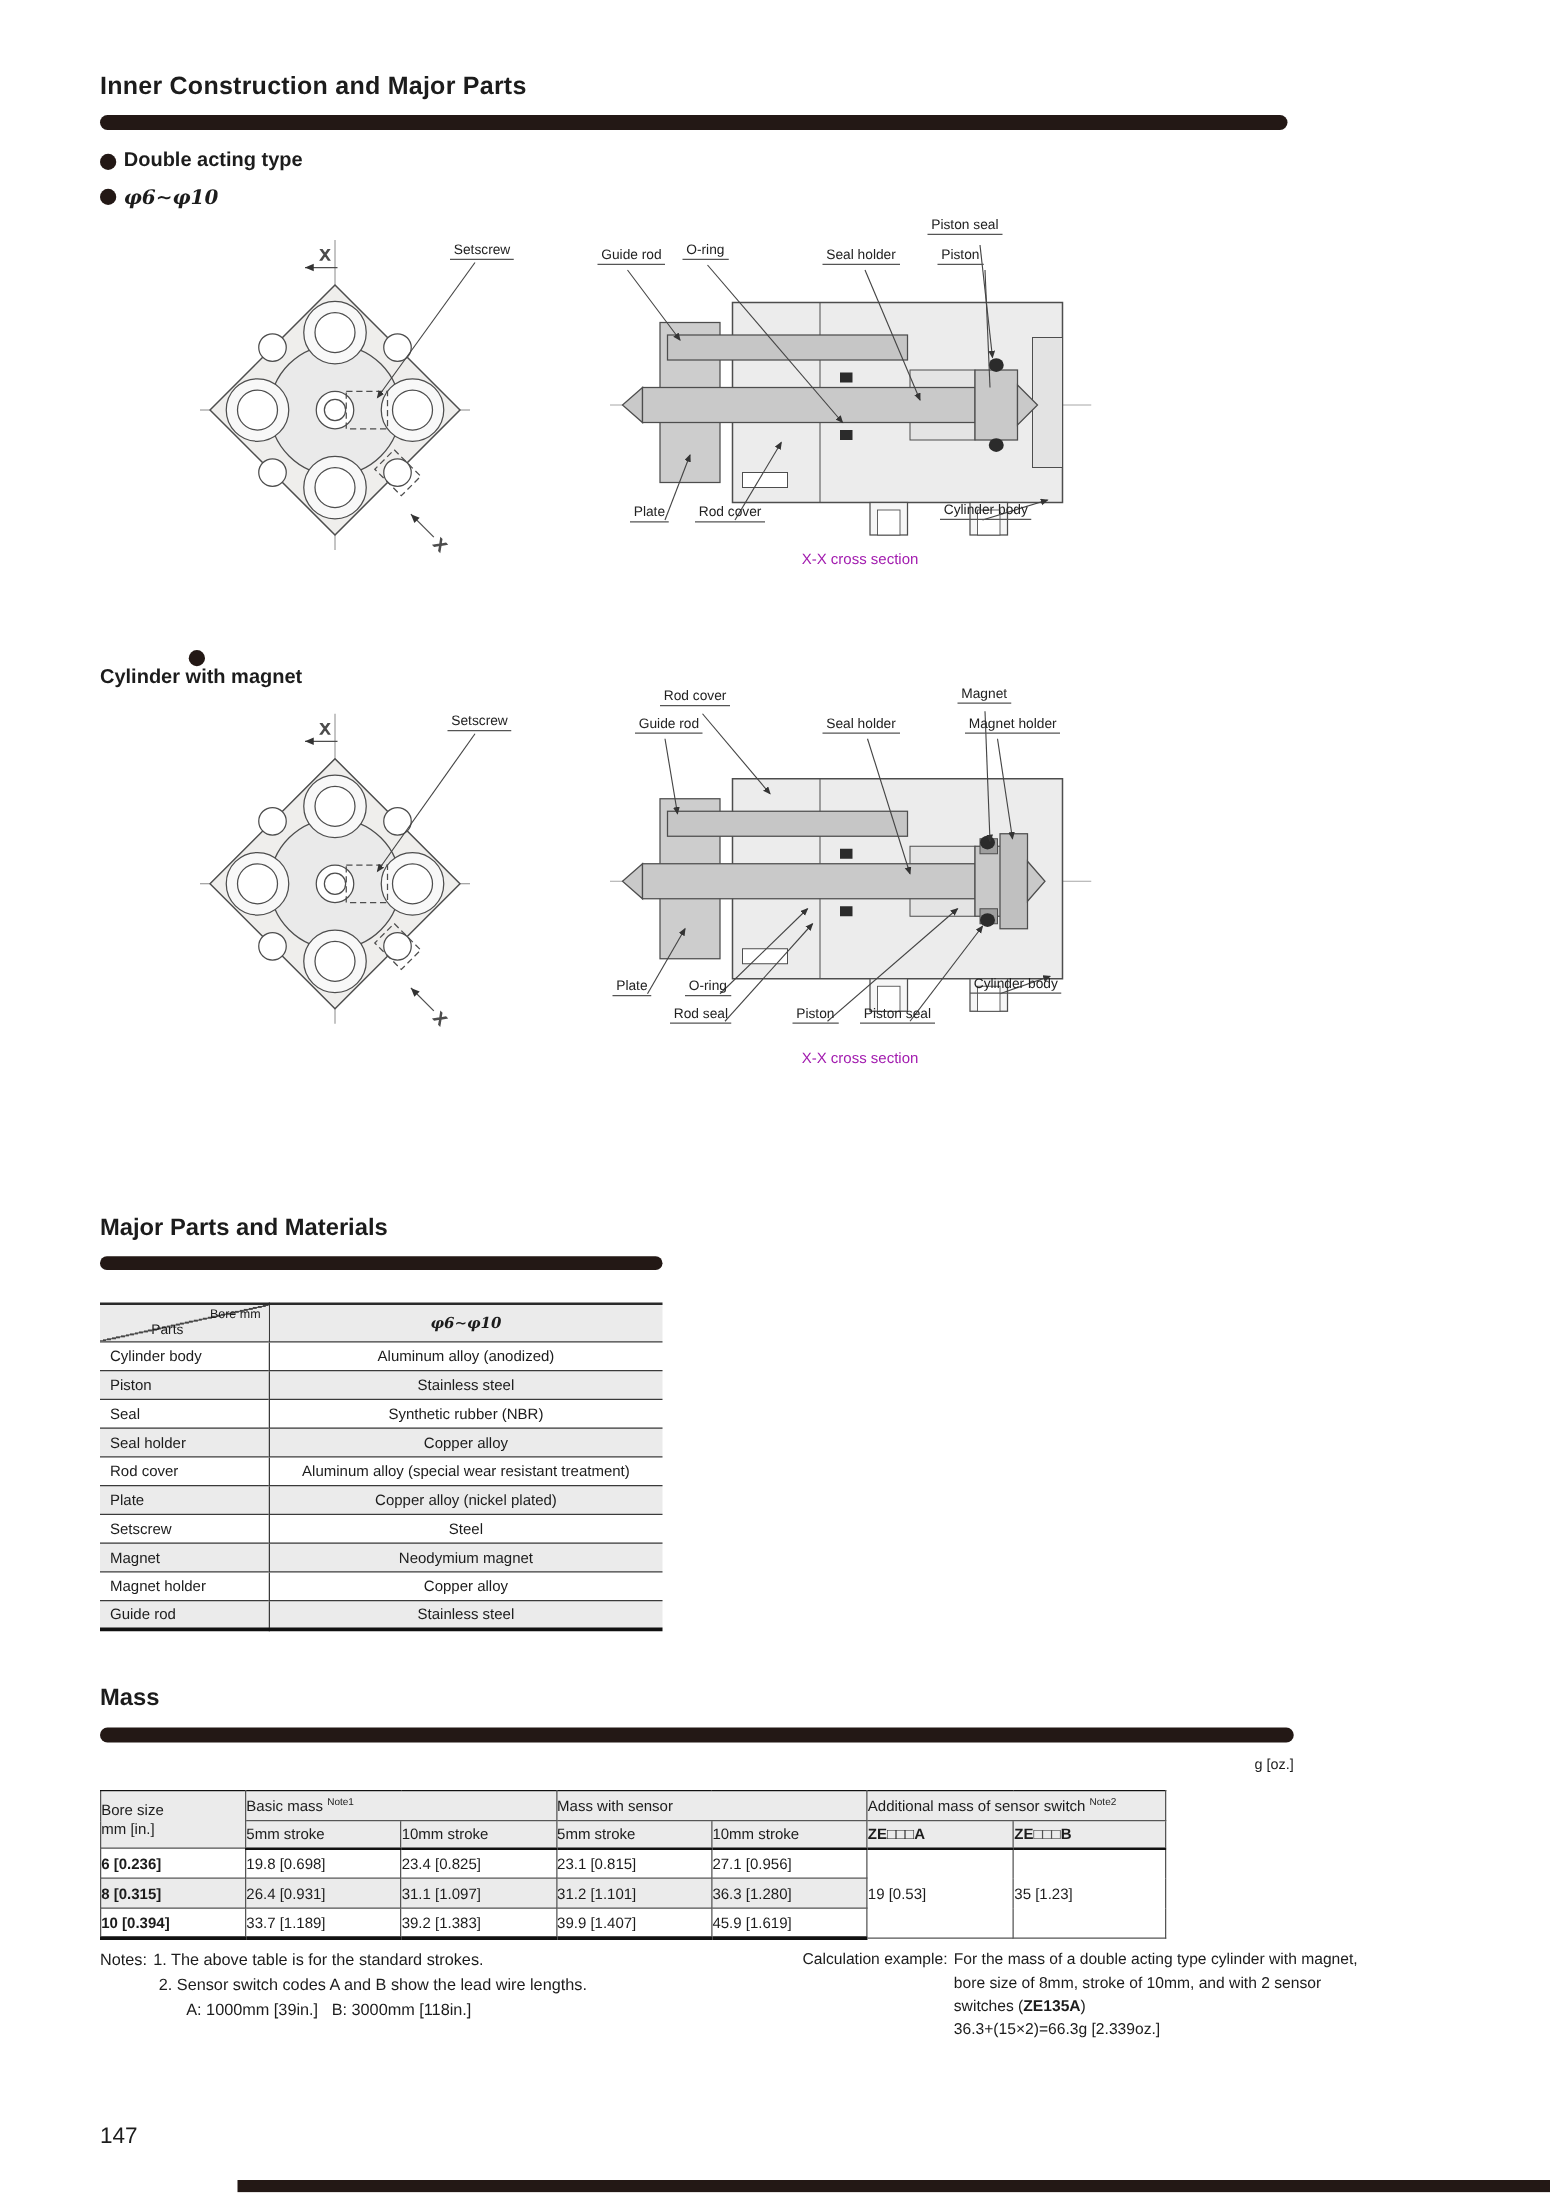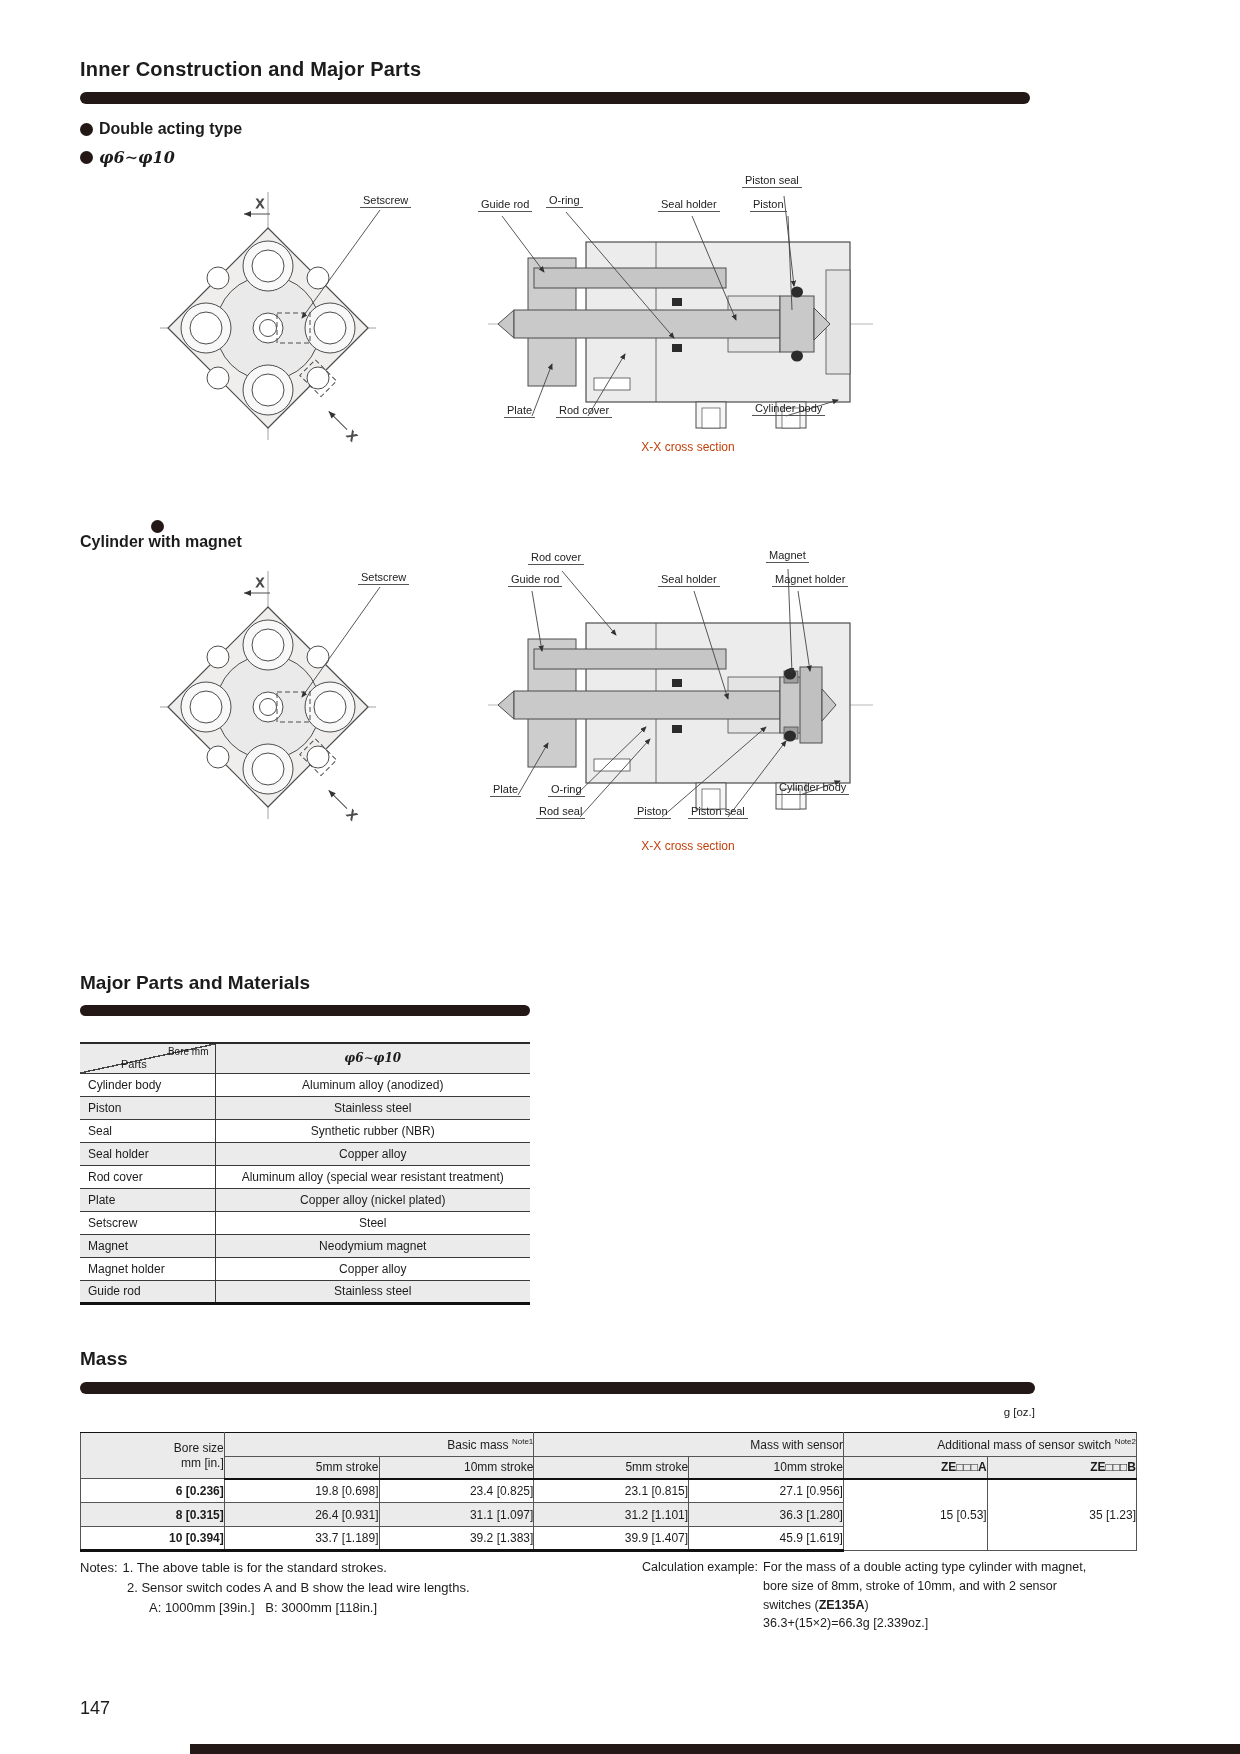--- a/index.html
+++ b/index.html
@@ -9,41 +9,41 @@
 
   .h1 { position:absolute; font-size:20px; font-weight:bold; letter-spacing:.2px; }
   .rule { position:absolute; background:#231815; border-radius:6px; }
   .bullet-head { position:absolute; display:flex; align-items:center; font-size:16px; font-weight:bold; }
   .bullet { width:13px; height:13px; border-radius:50%; background:#231815; display:inline-block; margin-right:6px; flex:0 0 auto; }
   .phi { font-style:italic; font-family:"DejaVu Serif", serif; font-weight:bold; }
 
   .diagram { position:absolute; }
   .diagram svg { position:absolute; left:0; top:0; }
   .dlabel { position:absolute; font-size:11px; color:#222; border-bottom:1px solid #555; padding:0 3px 1px 3px; white-space:nowrap; background:transparent; }
-  .dcaption { position:absolute; font-size:12px; color:#c2410c; width:180px; text-align:center; }
+  .dcaption { position:absolute; font-size:12px; color:#a21caf; width:180px; text-align:center; }
   svg text { font-family:"Liberation Sans", sans-serif; font-size:12px; fill:#222; }
 
   .h2 { position:absolute; font-size:19px; font-weight:bold; }
 
   
   table.parts { position:absolute; left:80px; top:1042px; width:450px; border-collapse:collapse; font-size:12px;
                 border-top:2px solid #2a2a2a; border-bottom:3px solid #111; }
   table.parts td { border-top:1px solid #3a3a3a; height:23px; padding:0 8px; }
   table.parts td.pcol { width:135px; border-right:1.2px solid #3a3a3a; text-align:left; }
   table.parts td.mcol { text-align:center; }
   table.parts tr.alt td { background:#ebebeb; }
   td.diag { position:relative; height:30px !important; background-color:#ebebeb;
             background-image:linear-gradient(to bottom right, transparent calc(50% - 0.7px), #444 calc(50% - 0.7px), #444 calc(50% + 0.7px), transparent calc(50% + 0.7px)); }
   td.diag .corner-top { position:absolute; top:2px; right:6px; font-size:10px; }
   td.diag .corner-bottom { position:absolute; bottom:3px; left:6px; font-size:11px;padding-left:35px; }
   td.colhead { text-align:center; background:#ebebeb; font-weight:bold; }
 
   
   .unit-label { position:absolute; font-size:11.5px; }
-  table.mass { position:absolute; left:80px; top:1432px; width:1057px; border-collapse:collapse; font-size:12px; text-align:right; }
+  table.mass { position:absolute; left:80px; top:1432px; width:853px; border-collapse:collapse; font-size:12px; text-align:left; }
   table.mass th, table.mass td { border:1px solid #555; font-weight:normal; padding:0; }
   table.mass thead th { background:#ebebeb; }
   table.mass thead tr.r1 th { height:24px; border-top:1.5px solid #111; }
   table.mass thead tr.r2 th { height:22px; border-bottom:2.5px solid #111; }
   table.mass tbody td { height:24px; }
   table.mass tbody tr.alt td { background:#ebebeb; }
   table.mass tbody tr:last-child td { border-bottom:3px solid #111; }
   table.mass .bore { font-weight:bold; }
   table.mass .ze { font-weight:bold; }
   table.mass td.span-cell { background:#fff !important; }
@@ -362,21 +362,21 @@
         <th class="ze">ZE□□□B</th>
       </tr>
     </thead>
     <tbody>
       <tr>
         <td class="bore">6 [0.236]</td>
         <td>19.8 [0.698]</td>
         <td>23.4 [0.825]</td>
         <td>23.1 [0.815]</td>
         <td>27.1 [0.956]</td>
-        <td rowspan="3" class="span-cell">15 [0.53]</td>
+        <td rowspan="3" class="span-cell">19 [0.53]</td>
         <td rowspan="3" class="span-cell">35 [1.23]</td>
       </tr>
       <tr class="alt">
         <td class="bore">8 [0.315]</td>
         <td>26.4 [0.931]</td>
         <td>31.1 [1.097]</td>
         <td>31.2 [1.101]</td>
         <td>36.3 [1.280]</td>
       </tr>
       <tr>

